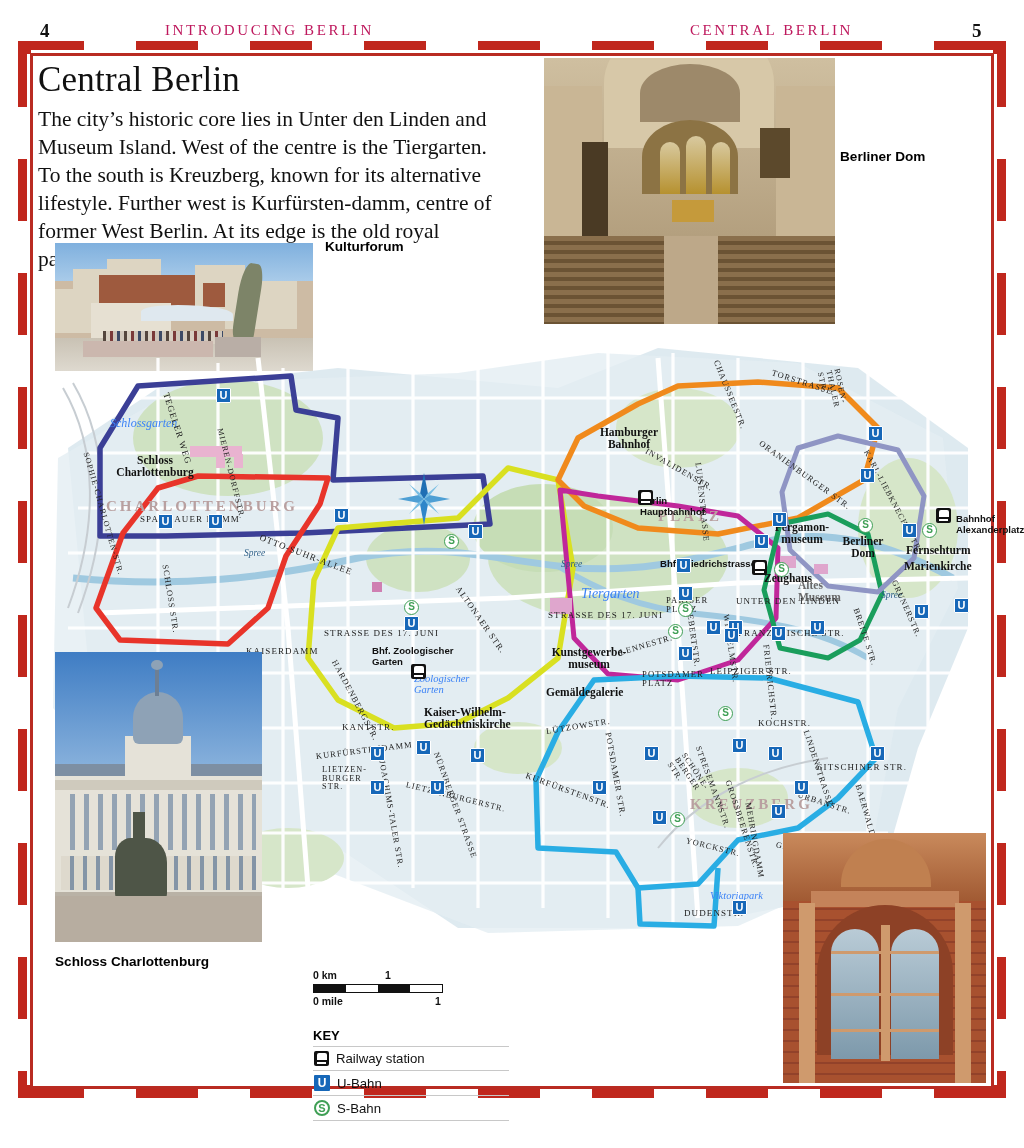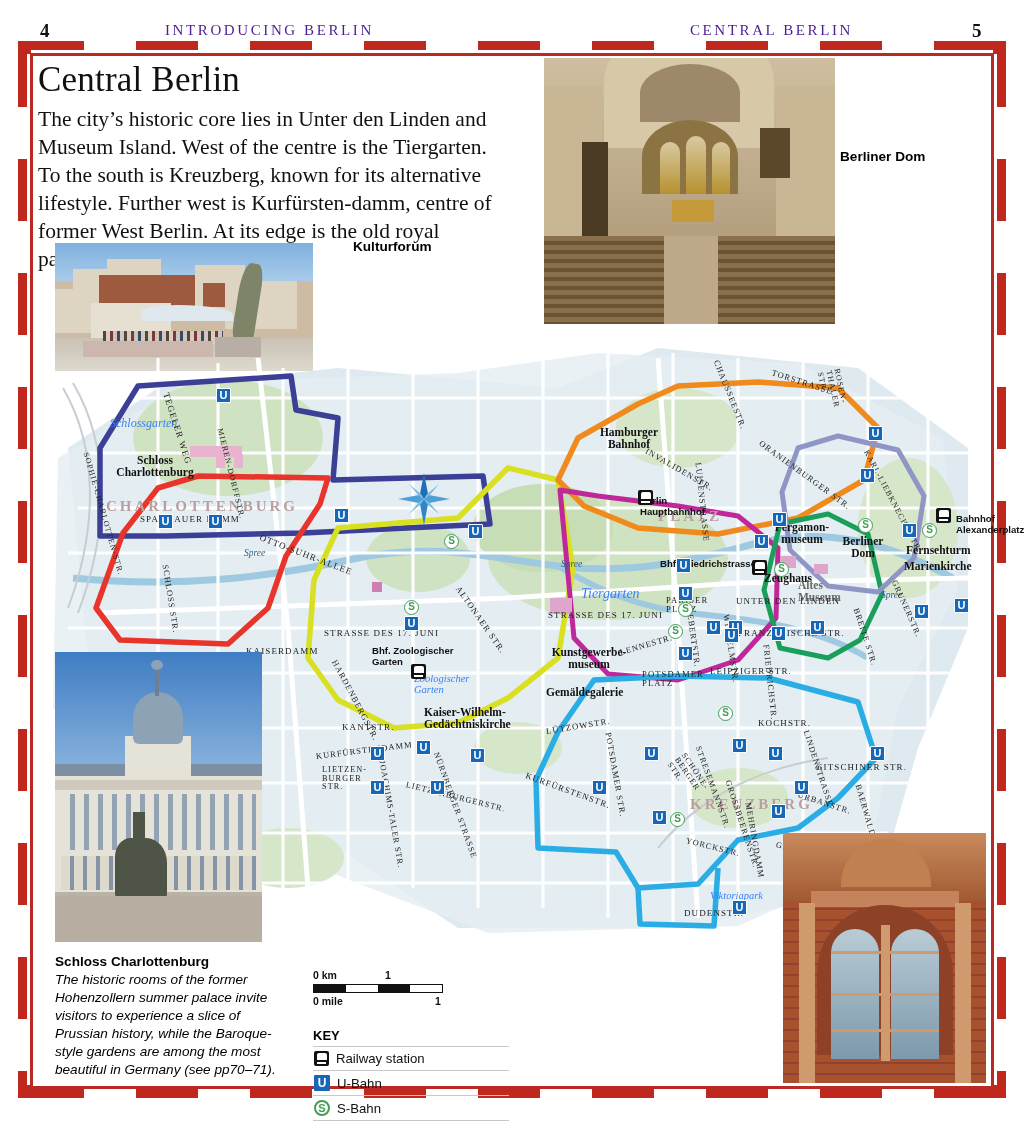--- a/index.html
+++ b/index.html
@@ -1,21 +1,21 @@
 <!DOCTYPE html>
 <html><head>
 <meta charset="utf-8">
 <style>
   html,body{margin:0;padding:0;background:#ffffff;}
   body{width:1024px;height:1148px;position:relative;overflow:hidden;
        font-family:"Liberation Sans",sans-serif;}
 
   
   .runhead{position:absolute;top:22px;font-family:"Liberation Serif",serif;
-           font-size:15px;letter-spacing:2.6px;color:#4c1d95;}
+           font-size:15px;letter-spacing:2.6px;color:#be185d;}
   #rh-left{left:165px;}
   #rh-right{left:690px;}
   .folio{position:absolute;top:20px;font-family:"Liberation Serif",serif;
          font-weight:bold;font-size:19px;color:#111;}
   #folio-left{left:40px;}
   #folio-right{left:972px;}
 
   
   #page-frame{position:absolute;left:22px;top:45px;width:980px;height:1052px;}
   .frame-line{position:absolute;background:#b92b22;}
@@ -143,21 +143,21 @@
   .k-rail{width:15px;height:15px;background:#111;border-radius:2px;}
   .k-rail::before{content:"";position:absolute;left:2.5px;top:2px;width:10px;height:7px;
      background:#fff;border-radius:2px 2px 0 0;}
   .k-rail::after{content:"";position:absolute;left:3px;bottom:2px;width:9px;height:2px;background:#fff;}
   .k-u{width:16px;height:16px;background:#1667b8;color:#fff;font-weight:bold;font-size:12px;
      line-height:16px;text-align:center;border-radius:1px;}
   .k-s{width:16px;height:16px;background:#fff;border:2px solid #3f9f55;box-sizing:border-box;
      color:#3f9f55;font-weight:bold;font-size:11px;line-height:12px;text-align:center;border-radius:50%;}
 
   
-  #cap-kulturforum{position:absolute;left:287px;top:180px;width:172px;margin-left:28px;}
+  #cap-kulturforum{position:absolute;left:287px;top:180px;width:172px;}
   #cap-dom{position:absolute;left:802px;top:90px;width:160px;}
   #cap-schloss{position:absolute;left:17px;top:895px;width:240px;}
   #cap-rathaus{position:absolute;left:508px;top:915px;width:228px;text-align:right;}
 </style>
 </head>
 <body>
 
 <div class="folio" id="folio-left">4</div>
 <div class="runhead" id="rh-left">INTRODUCING BERLIN</div>
 <div class="runhead" id="rh-right">CENTRAL BERLIN</div>
@@ -516,21 +516,20 @@
     <div style="position:absolute;left:6px;top:204px;width:195px;height:34px;
       background:repeating-linear-gradient(to right,#ded9cd 0 9px,#8494a6 9px 13px);"></div>
     <div class="sc-statue" style="left:60px;top:186px;width:52px;height:62px;border-radius:30% 40% 10% 10%;"></div>
     <div class="sc-statue" style="left:78px;top:160px;width:12px;height:34px;"></div>
     <div style="position:absolute;left:56px;top:244px;width:60px;height:20px;background:#6a6f63;"></div>
     <div class="sc-ground"></div>
   </div>
 
   <div id="cap-schloss">
     <div class="cap-title">Schloss Charlottenburg</div>
-    <div class="cap-body">The historic rooms of the former Hohenzollern summer palace invite visitors to experience a slice of Prussian history, while the Baroque-style gardens are among the most beautiful in Germany (see pp70–71).</div>
   </div>
 
   <div class="photo" id="photo-rathaus">
     <div class="rr-brick"></div>
     <div class="rr-relief"></div>
     <div style="position:absolute;left:28px;top:58px;width:148px;height:16px;background:#c4835a;"></div>
     <div style="position:absolute;left:34px;top:72px;width:136px;height:150px;background:#8d4126;border-radius:68px 68px 0 0;"></div>
     <div class="rr-win" style="left:48px;top:96px;width:48px;height:130px;border-radius:24px 24px 0 0;"></div>
     <div class="rr-win" style="left:108px;top:96px;width:48px;height:130px;border-radius:24px 24px 0 0;"></div>
     <div class="rr-col" style="left:98px;top:92px;width:9px;height:136px;"></div>

